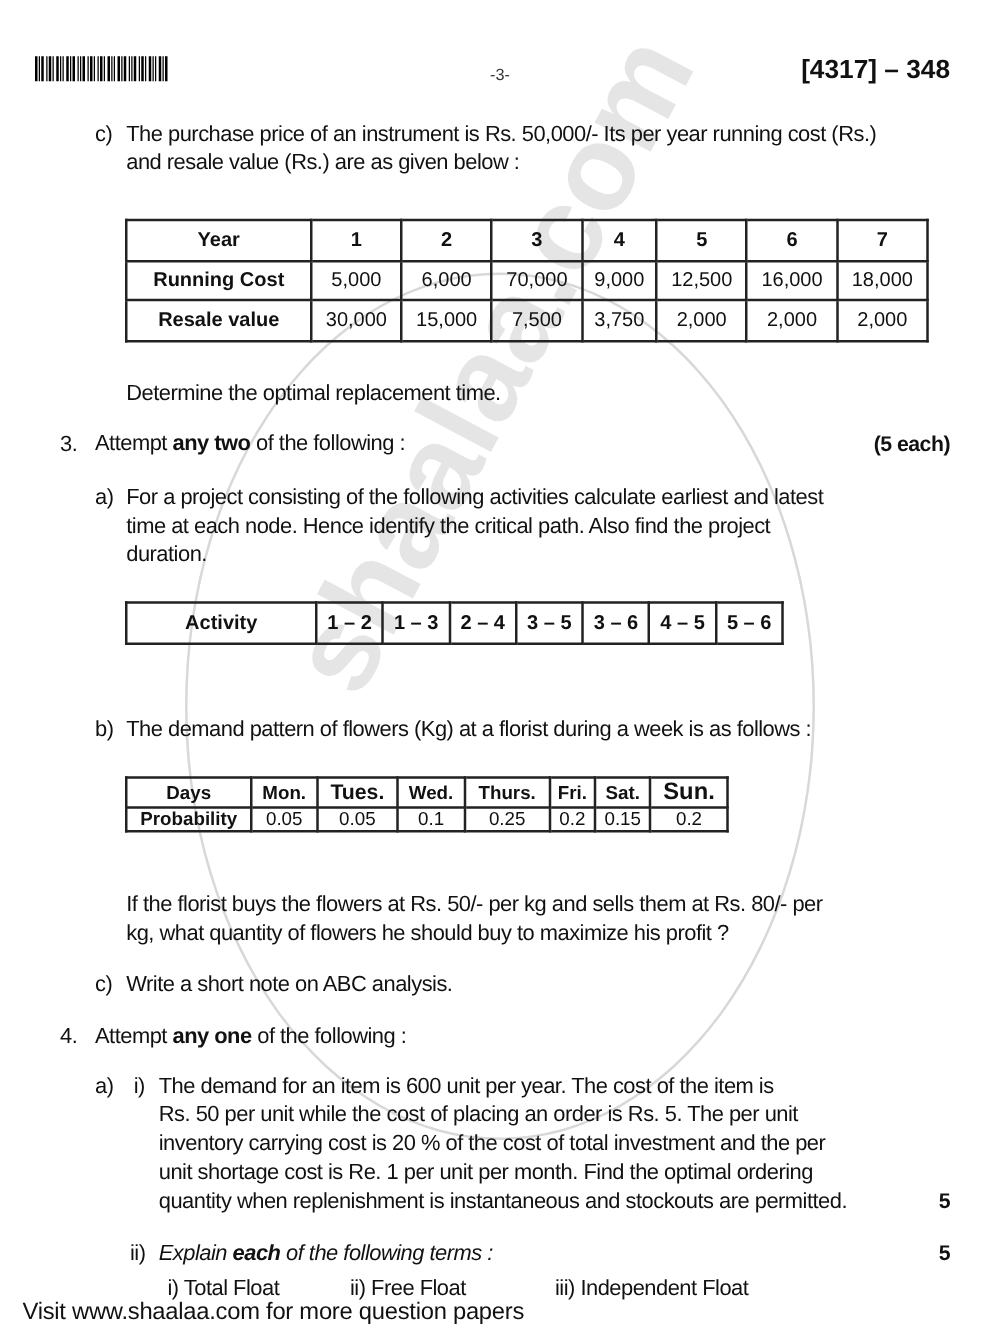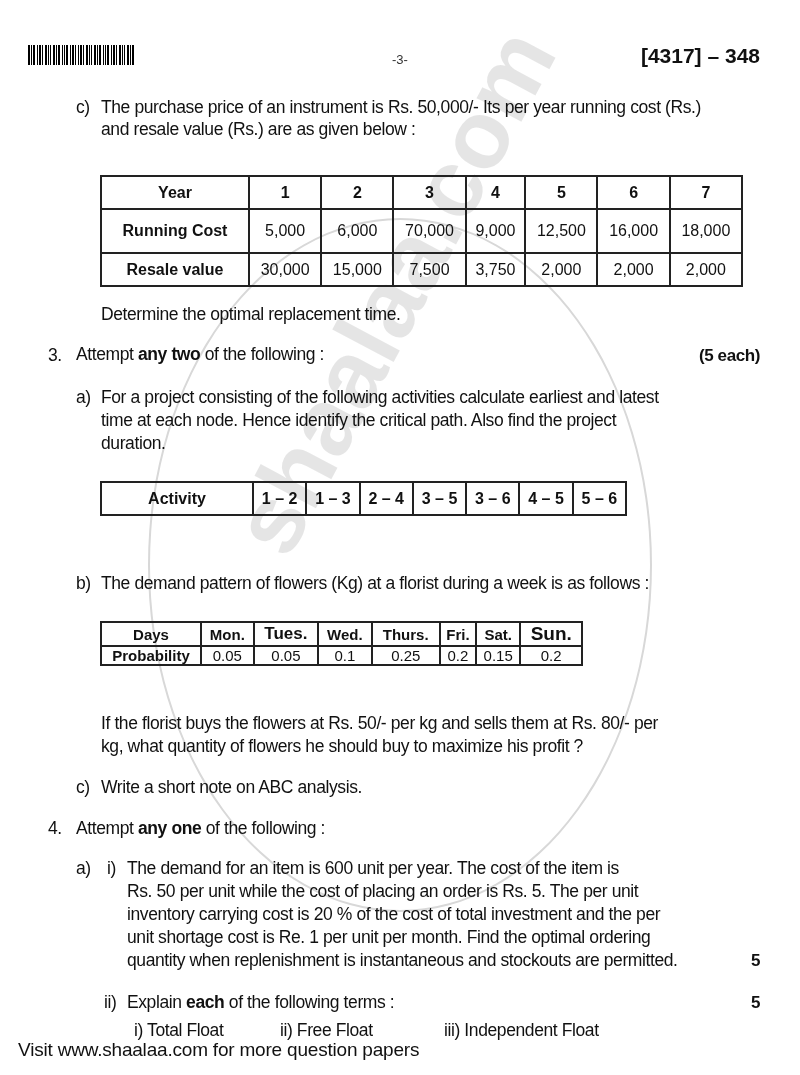--- a/index.html
+++ b/index.html
@@ -81,21 +81,21 @@
       <tr style="height:33px">
     <td class="hdr" style="width:146px">Year</td>
     <td class="hdr">1</td>
     <td class="hdr">2</td>
     <td class="hdr">3</td>
     <td class="hdr">4</td>
     <td class="hdr">5</td>
     <td class="hdr">6</td>
     <td class="hdr">7</td>
   </tr>
-  <tr style="height:44px">
+  <tr style="height:31px">
     <td class="hdr">Running Cost</td>
     <td>5,000</td>
     <td>6,000</td>
     <td>70,000</td>
     <td>9,000</td>
     <td>12,500</td>
     <td>16,000</td>
     <td>18,000</td>
   </tr>
   <tr style="height:33px">
@@ -177,20 +177,20 @@
 <div class="abs txt" style="left:76px; top:857px;">a)</div>
 <div class="abs txt" style="left:107px; top:857px;">i)</div>
 <div class="abs txt" style="left:127px; top:857px;">The demand for an item is 600 unit per year. The cost of the item is</div>
 <div class="abs txt" style="left:127px; top:880px;">Rs. 50 per unit while the cost of placing an order is Rs. 5. The per unit</div>
 <div class="abs txt" style="left:127px; top:903px;">inventory carrying cost is 20 % of the cost of total investment and the per</div>
 <div class="abs txt" style="left:127px; top:926px;">unit shortage cost is Re. 1 per unit per month. Find the optimal ordering</div>
 <div class="abs txt" style="left:127px; top:949px;">quantity when replenishment is instantaneous and stockouts are permitted.</div>
 <div class="abs txt marks" style="top:949px;">5</div>
 
 <div class="abs txt" style="left:104px; top:991px;">ii)</div>
-<div class="abs txt" style="left:127px; top:991px;"><span>Explain </span><span class="bold">each</span><span> of the following terms :</span></div>
+<div class="abs txt" style="left:127px; top:991px;font-style:italic;"><span>Explain </span><span class="bold">each</span><span> of the following terms :</span></div>
 <div class="abs txt marks" style="top:991px;">5</div>
 
 <div class="abs txt" style="left:134px; top:1019px;">i)  Total Float</div>
 <div class="abs txt" style="left:280px; top:1019px;">ii)  Free Float</div>
 <div class="abs txt" style="left:444px; top:1019px;">iii)  Independent Float</div>
 
 <div class="abs footer">Visit www.shaalaa.com for more question papers</div>
 
 </body></html>

